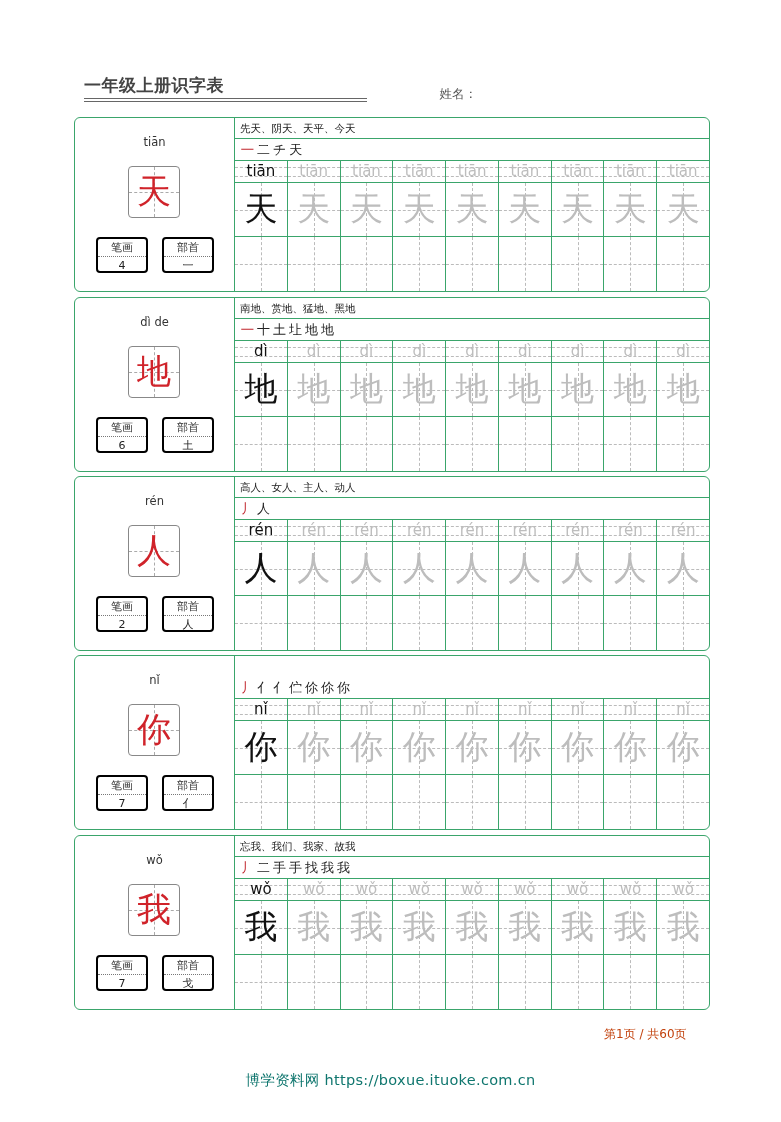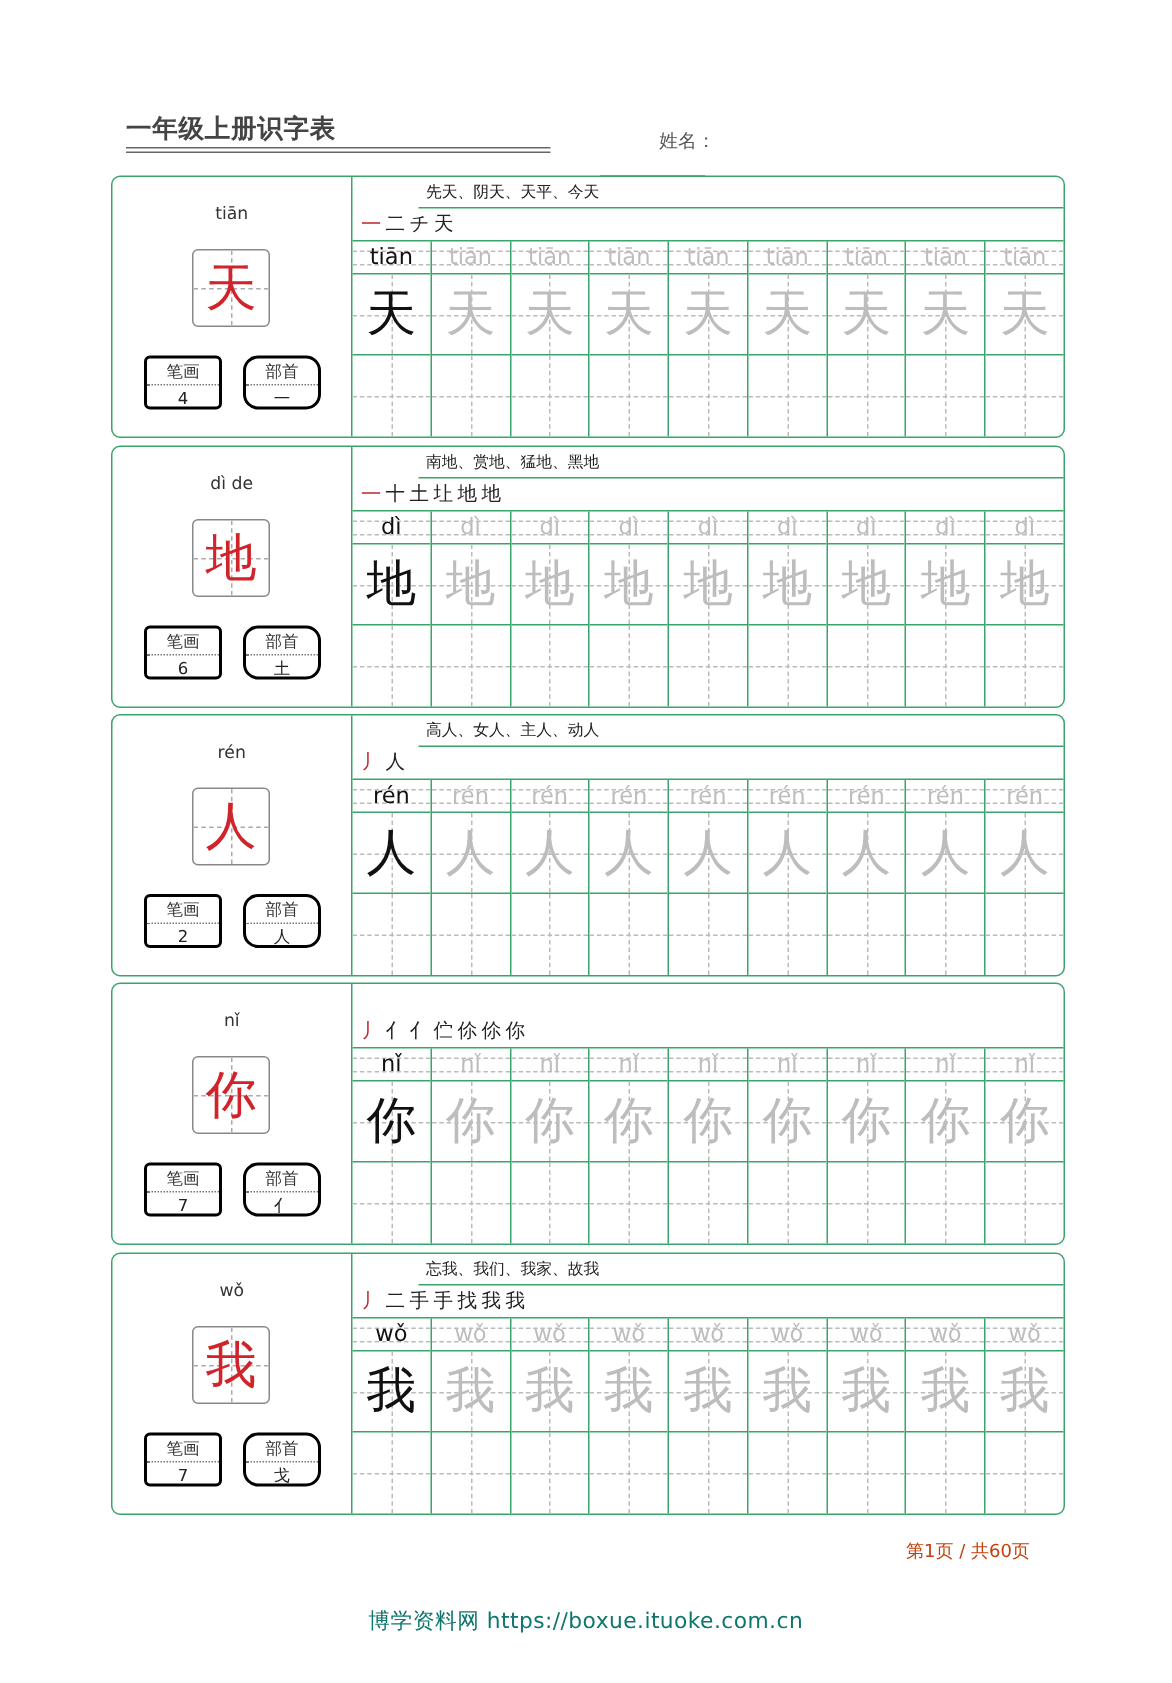--- a/index.html
+++ b/index.html
@@ -13,23 +13,23 @@
   .card{position:absolute;left:74px;width:636px;height:175px;border:1.4px solid #3aa56b;border-radius:6px;box-sizing:border-box;background:#fff;}
   .left{position:absolute;left:0;top:0;width:160px;height:100%;border-right:1.4px solid #3aa56b;box-sizing:border-box;}
   .left .py{position:absolute;top:17px;width:100%;text-align:center;font-size:11.5px;color:#333;}
   .left .bigbox{position:absolute;left:53px;top:48px;width:52px;height:52px;border:1px solid #888;border-radius:4px;box-sizing:border-box;overflow:hidden;}
   .bigbox .vh{position:absolute;left:50%;top:0;height:100%;border-left:1px dashed #aaa;}
   .bigbox .hh{position:absolute;top:50%;left:0;width:100%;border-top:1px dashed #aaa;}
   .bigbox .ch{position:absolute;left:0;top:0;width:100%;height:100%;display:flex;align-items:center;justify-content:center;font-family:"DejaVu Serif","Liberation Serif",serif;font-size:34px;color:#d0232a;}
   .info{position:absolute;top:119px;width:52px;height:36px;border:2px solid #000000;border-radius:4px;box-sizing:border-box;font-size:11px;text-align:center;}
   .info .h{height:17px;line-height:17px;border-bottom:1px dotted #777;color:#333;}
   .info .v{height:17px;line-height:17px;color:#222;}
-  .info.a{left:21px;} .info.b{left:87px;border-radius:10px;}
+  .info.a{left:21px;} .info.b{left:87px;}
   .right{position:absolute;left:160px;top:0;right:0;bottom:0;}
-  .words{position:absolute;left:0;top:0;right:0;height:20px;line-height:20px;border-bottom:1.4px solid #3aa56b;font-size:10.5px;padding-left:5px;color:#222;margin-left:44px;}
+  .words{position:absolute;left:0;top:0;right:0;height:20px;line-height:20px;border-bottom:1.4px solid #3aa56b;font-size:10.5px;padding-left:5px;color:#222;}
   .strokes{position:absolute;left:0;top:21px;right:0;height:21px;line-height:21px;border-bottom:1.4px solid #3aa56b;font-size:13px;padding-left:6px;font-family:"DejaVu Serif","Liberation Serif",serif;color:#222;letter-spacing:3px;}
   .strokes .first{color:#c0262d;}
   .grid{position:absolute;left:0;top:43px;right:0;bottom:0;display:flex;}
   .col{flex:1;border-right:1.2px solid #3aa56b;position:relative;box-sizing:border-box;}
   .col:last-child{border-right:none;}
   .pycell{position:absolute;left:0;right:0;top:0;height:22px;border-bottom:1.2px solid #3aa56b;box-sizing:border-box;}
   .pycell .l1{position:absolute;left:0;right:0;top:6px;border-top:1px dashed #bbb;}
   .pycell .l2{position:absolute;left:0;right:0;top:15px;border-top:1px dashed #bbb;}
   .pycell .t{position:absolute;left:0;right:0;top:1px;text-align:center;font-size:15px;line-height:19px;}
   .hz{position:absolute;left:0;right:0;top:22px;height:54px;border-bottom:1.2px solid #3aa56b;box-sizing:border-box;}

